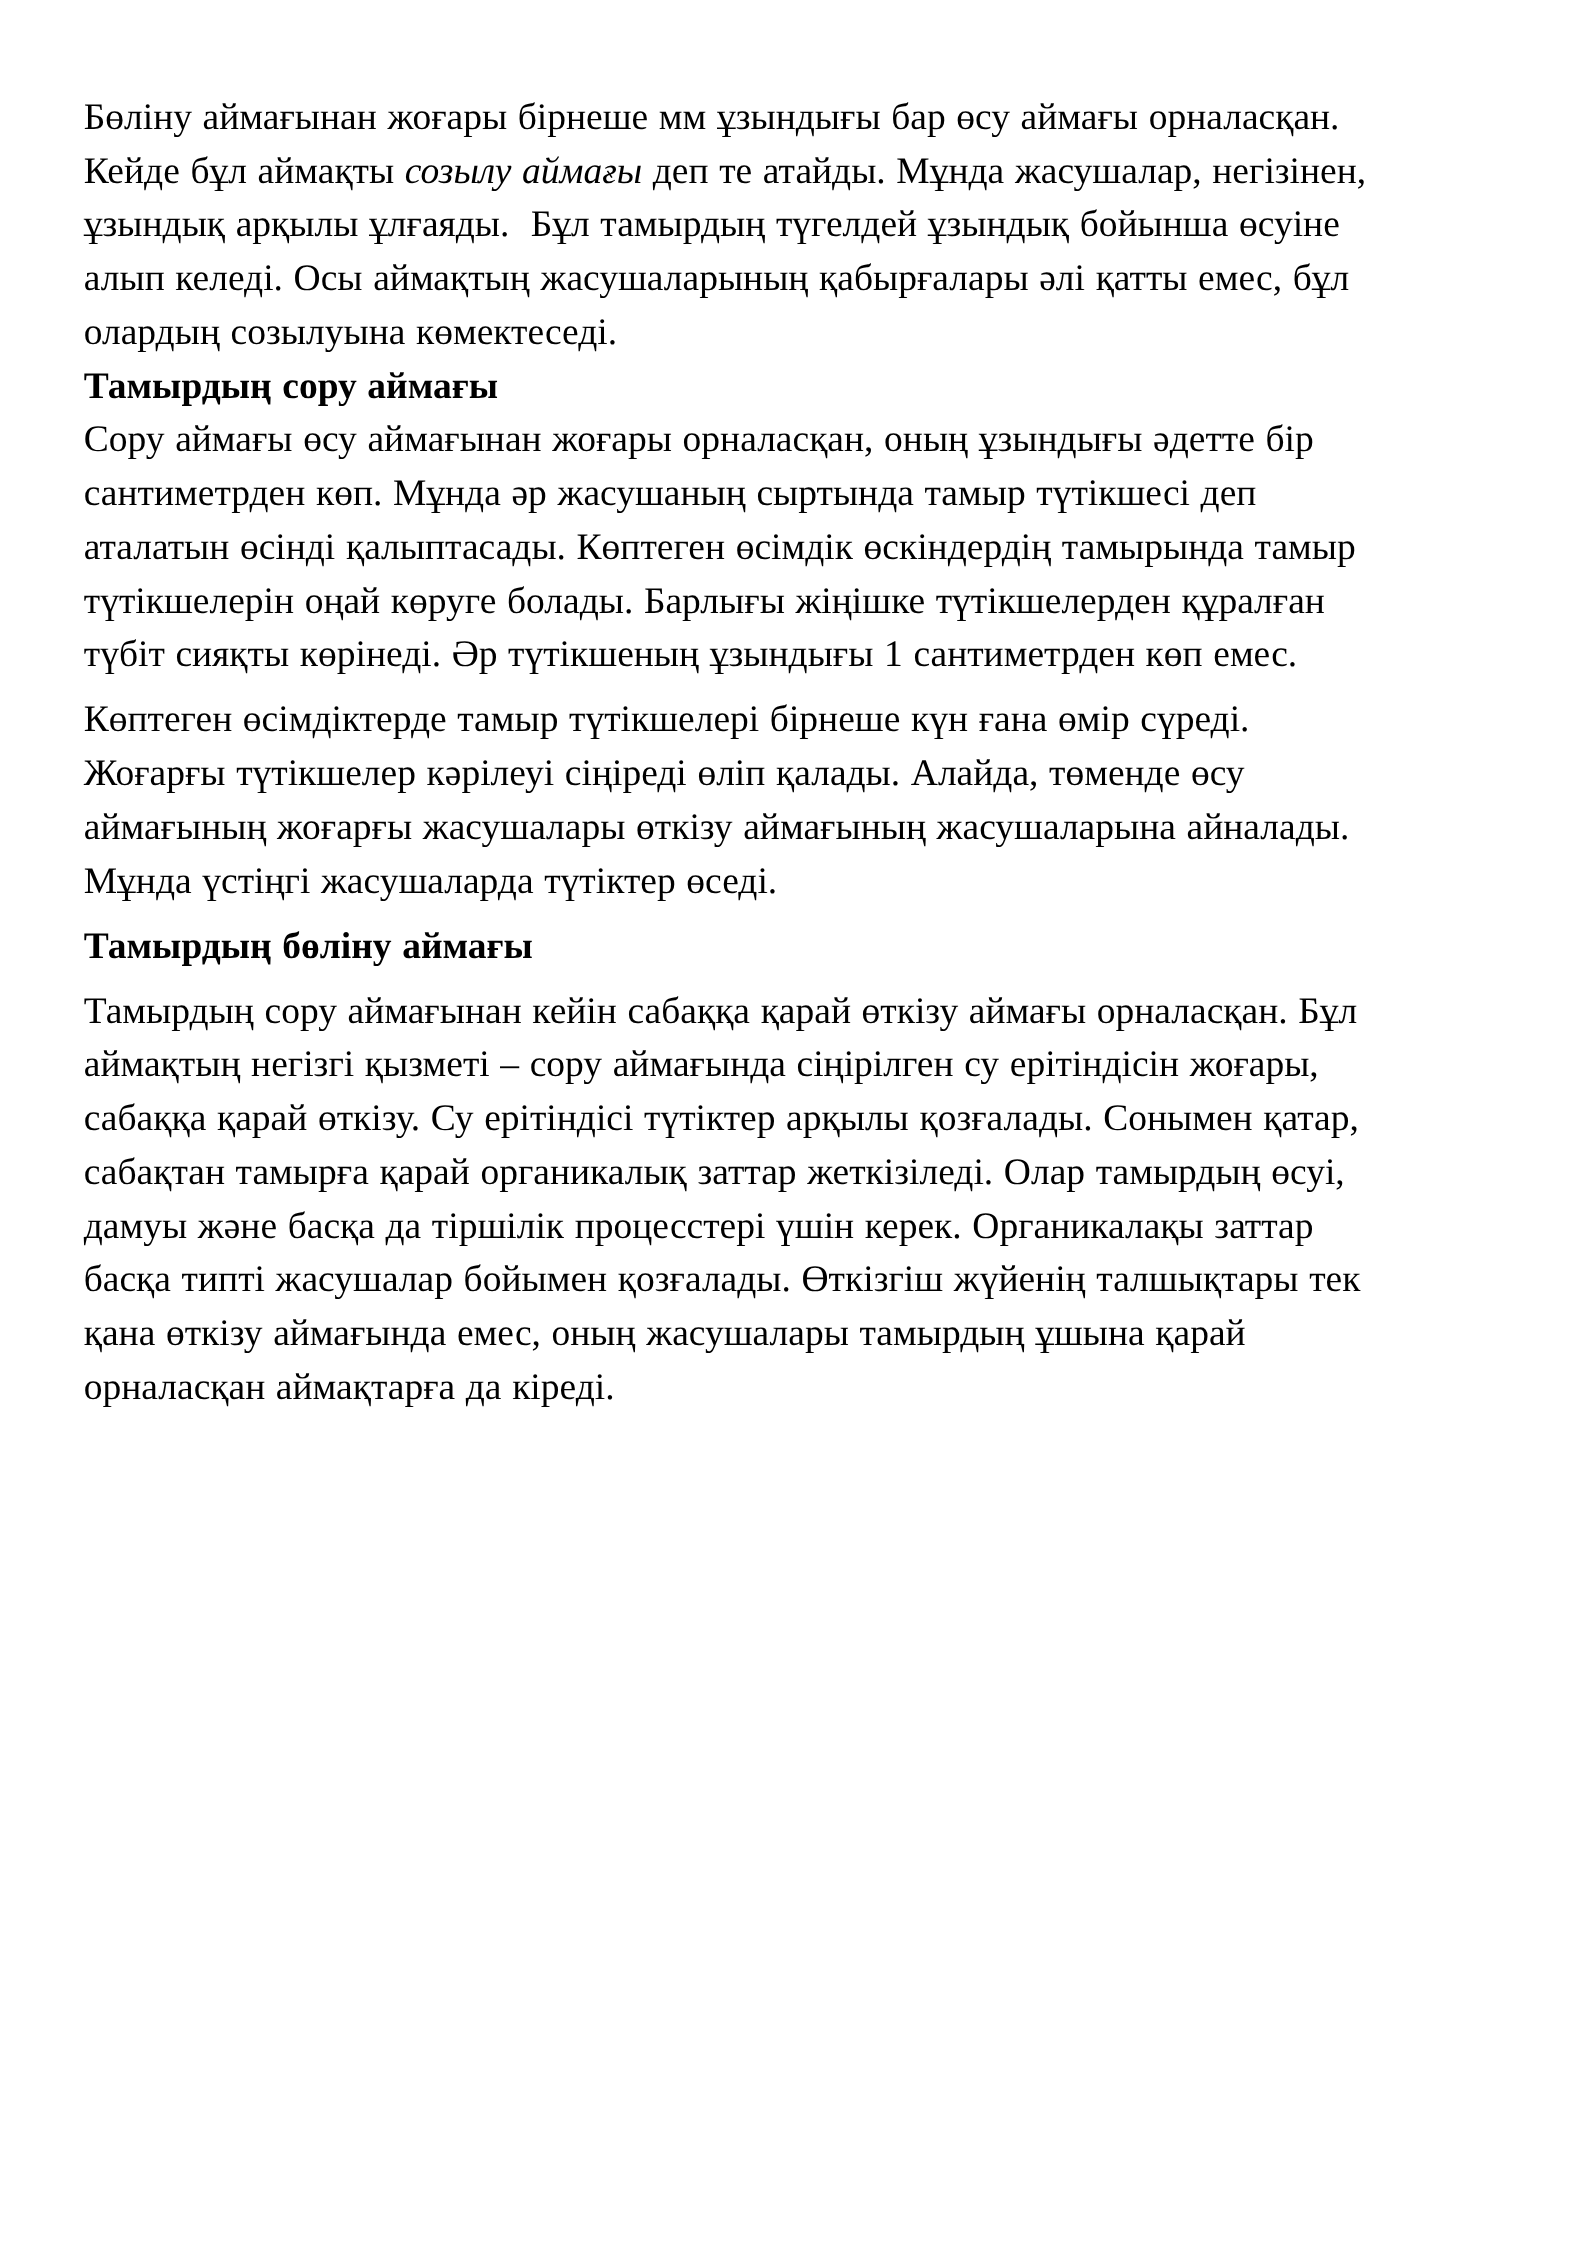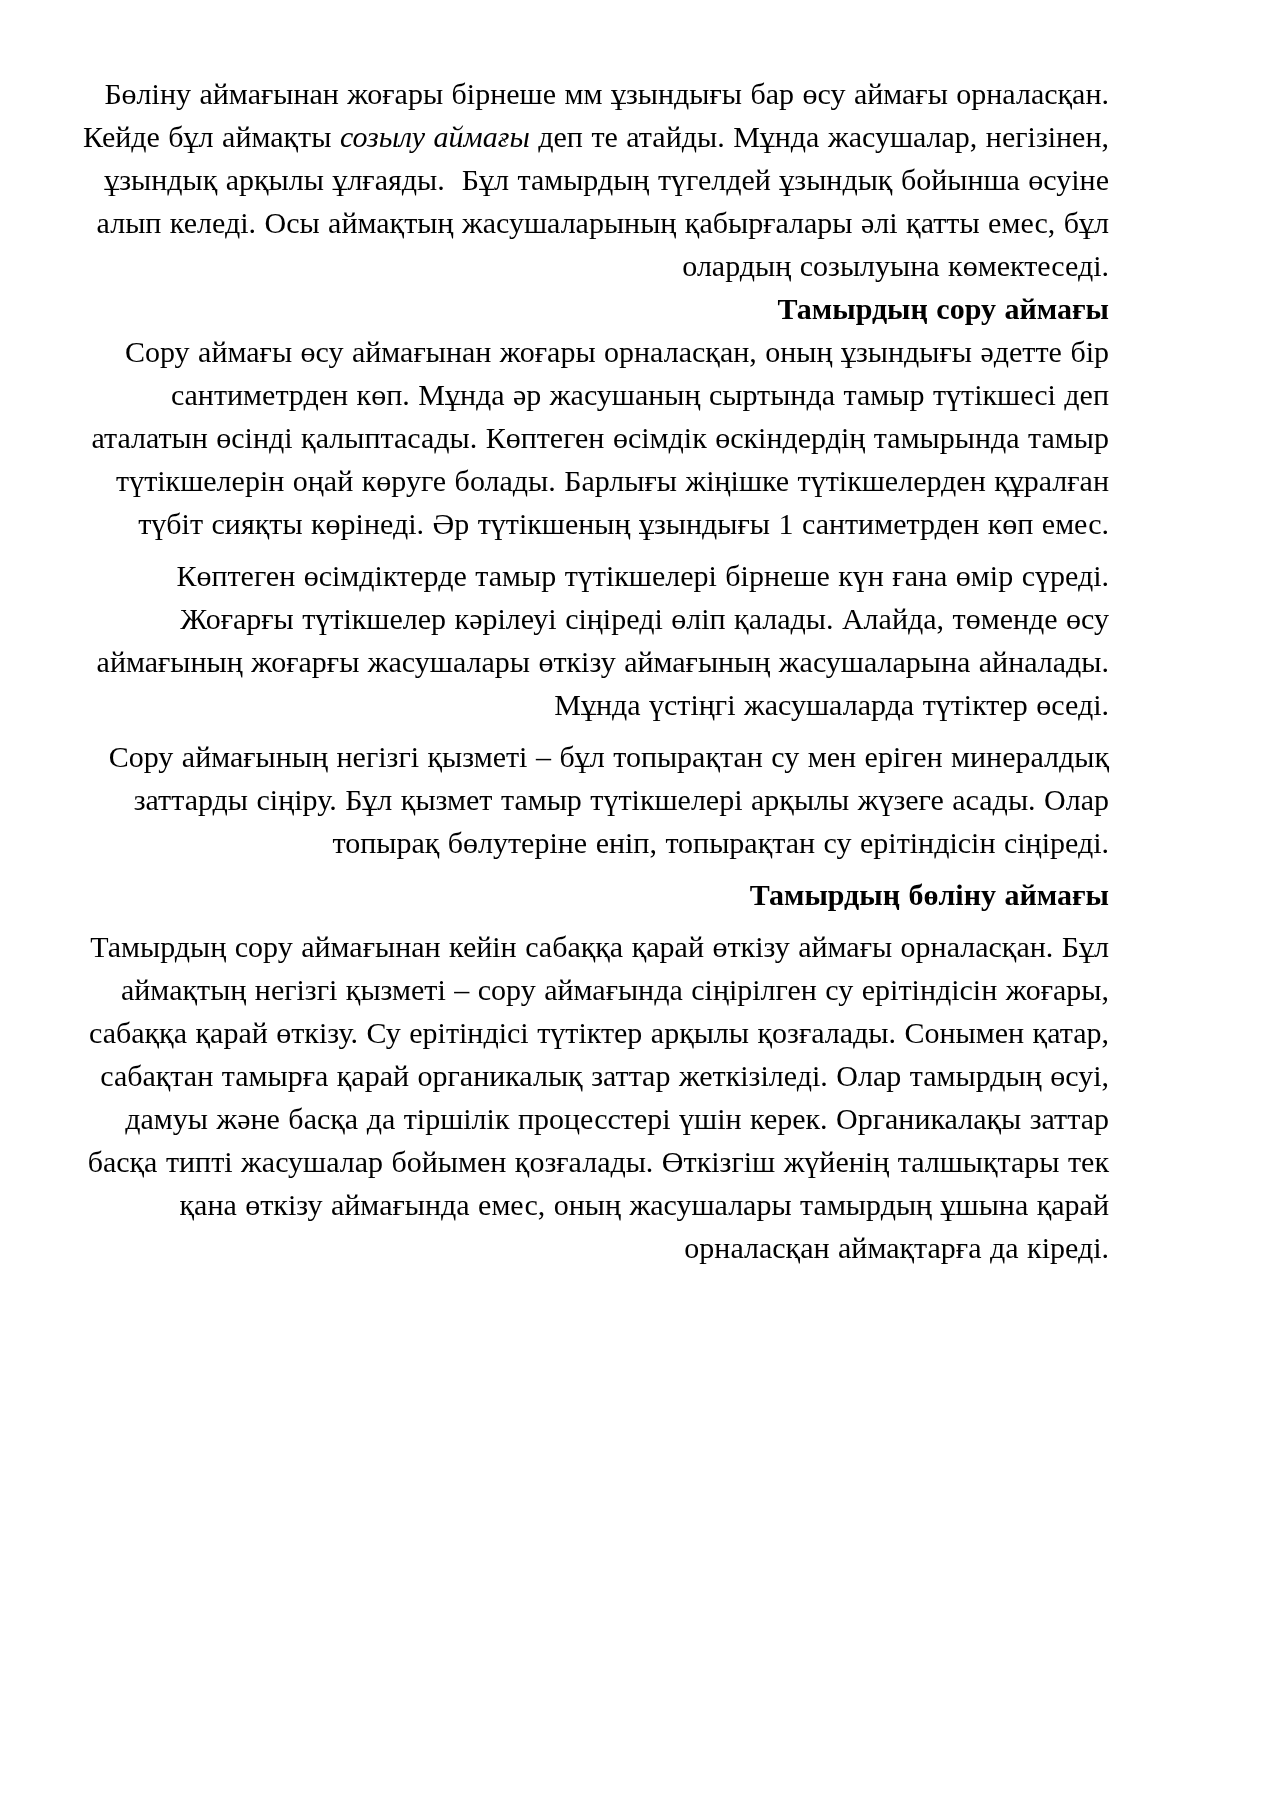--- a/index.html
+++ b/index.html
@@ -20,21 +20,21 @@
     position: absolute;
     left: 67px;
     top: 72px;
     width: 1042px;
   }
   .content p, .content h2 {
     font-size: 30px;
     line-height: 43px;
     font-weight: normal;
     margin: 0 0 9px 0;
-    text-align: right;
+    text-align: left;
     word-spacing: 1px;
   }
   .content h2 {
     font-weight: bold;
   }
   .content .tight {
     margin-bottom: 0;
   }
   .italic {
     font-style: italic;
@@ -42,17 +42,16 @@
 </style>
 </head>
 <body>
 
 <div class="page">
   <div class="content">
       <p class="tight"><span>Бөліну аймағынан жоғары бірнеше мм ұзындығы бар өсу аймағы орналасқан. Кейде бұл аймақты </span><span class="italic">созылу аймағы</span><span> деп те атайды. Мұнда жасушалар, негізінен, ұзындық арқылы ұлғаяды.&nbsp; Бұл тамырдың түгелдей ұзындық бойынша өсуіне алып келеді. Осы аймақтың жасушаларының қабырғалары әлі қатты емес, бұл олардың созылуына көмектеседі.</span></p>
       <h2 class="tight"><span>Тамырдың сору аймағы</span></h2>
       <p><span>Сору аймағы өсу аймағынан жоғары орналасқан, оның ұзындығы әдетте бір сантиметрден көп. Мұнда әр жасушаның сыртында тамыр түтікшесі деп аталатын өсінді қалыптасады. Көптеген өсімдік өскіндердің тамырында тамыр түтікшелерін оңай көруге болады. Барлығы жіңішке түтікшелерден құралған түбіт сияқты көрінеді. Әр түтікшеның ұзындығы 1 сантиметрден көп емес.</span></p>
       <p><span>Көптеген өсімдіктерде тамыр түтікшелері бірнеше күн ғана өмір сүреді. Жоғарғы түтікшелер кәрілеуі сіңіреді өліп қалады. Алайда, төменде өсу аймағының жоғарғы жасушалары өткізу аймағының жасушаларына айналады. Мұнда үстіңгі жасушаларда түтіктер өседі.</span></p>
-      <p><span>Сору аймағының негізгі қызметі – бұл топырақтан су мен еріген минералдық заттарды сіңіру. Бұл қызмет тамыр түтікшелері арқылы жүзеге асады. Олар топырақ бөлутеріне еніп, топырақтан су ерітіндісін сіңіреді.</span></p>
       <h2><span>Тамырдың бөліну аймағы</span></h2>
       <p><span>Тамырдың сору аймағынан кейін сабаққа қарай өткізу аймағы орналасқан. Бұл аймақтың негізгі қызметі – сору аймағында сіңірілген су ерітіндісін жоғары, сабаққа қарай өткізу. Су ерітіндісі түтіктер арқылы қозғалады. Сонымен қатар, сабақтан тамырға қарай органикалық заттар жеткізіледі. Олар тамырдың өсуі, дамуы және басқа да тіршілік процесстері үшін керек. Органикалақы заттар басқа типті жасушалар бойымен қозғалады. Өткізгіш жүйенің талшықтары тек қана өткізу аймағында емес, оның жасушалары тамырдың ұшына қарай орналасқан аймақтарға да кіреді.</span></p>
     </div>
 </div>
 
 </body></html>

